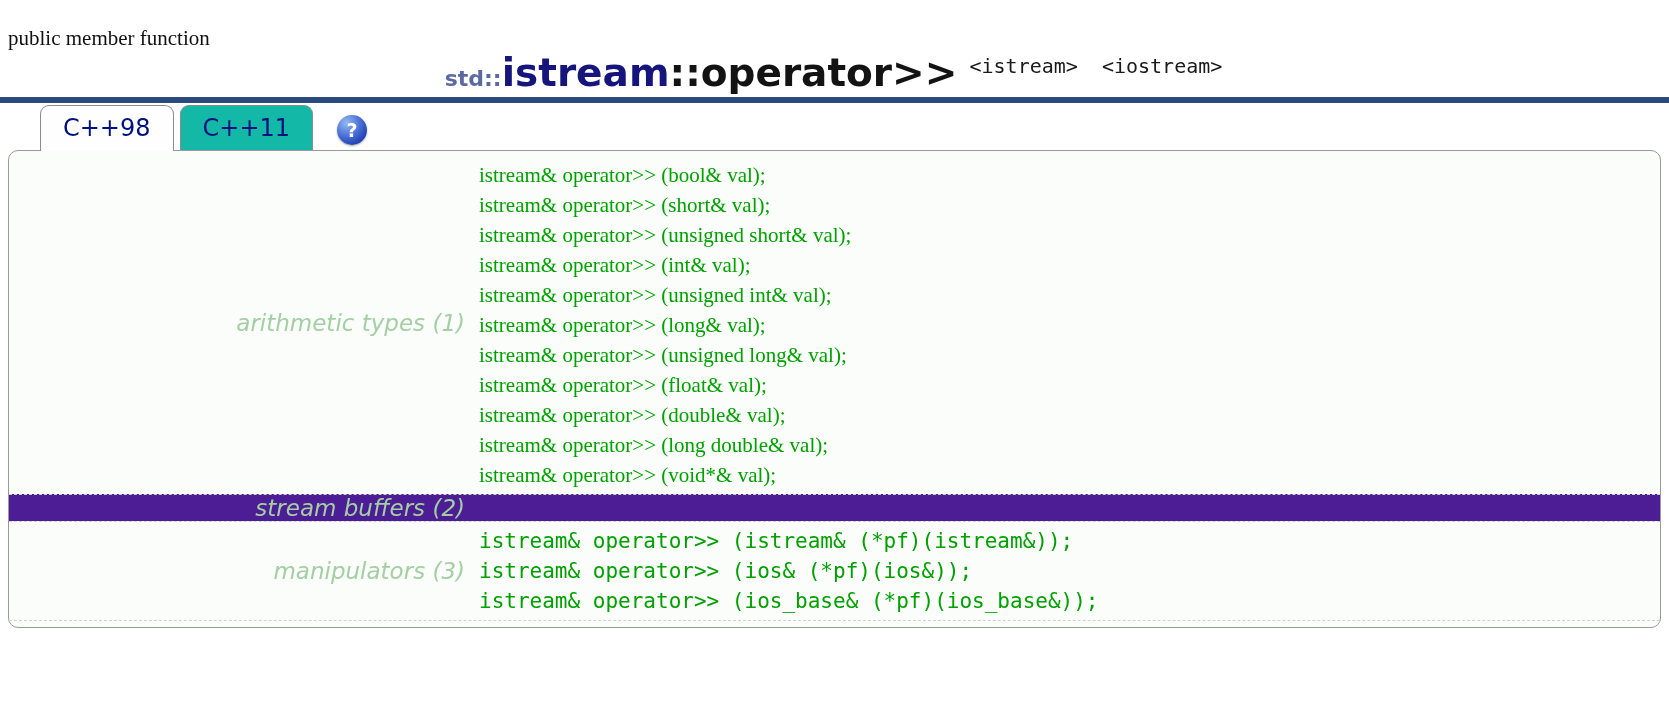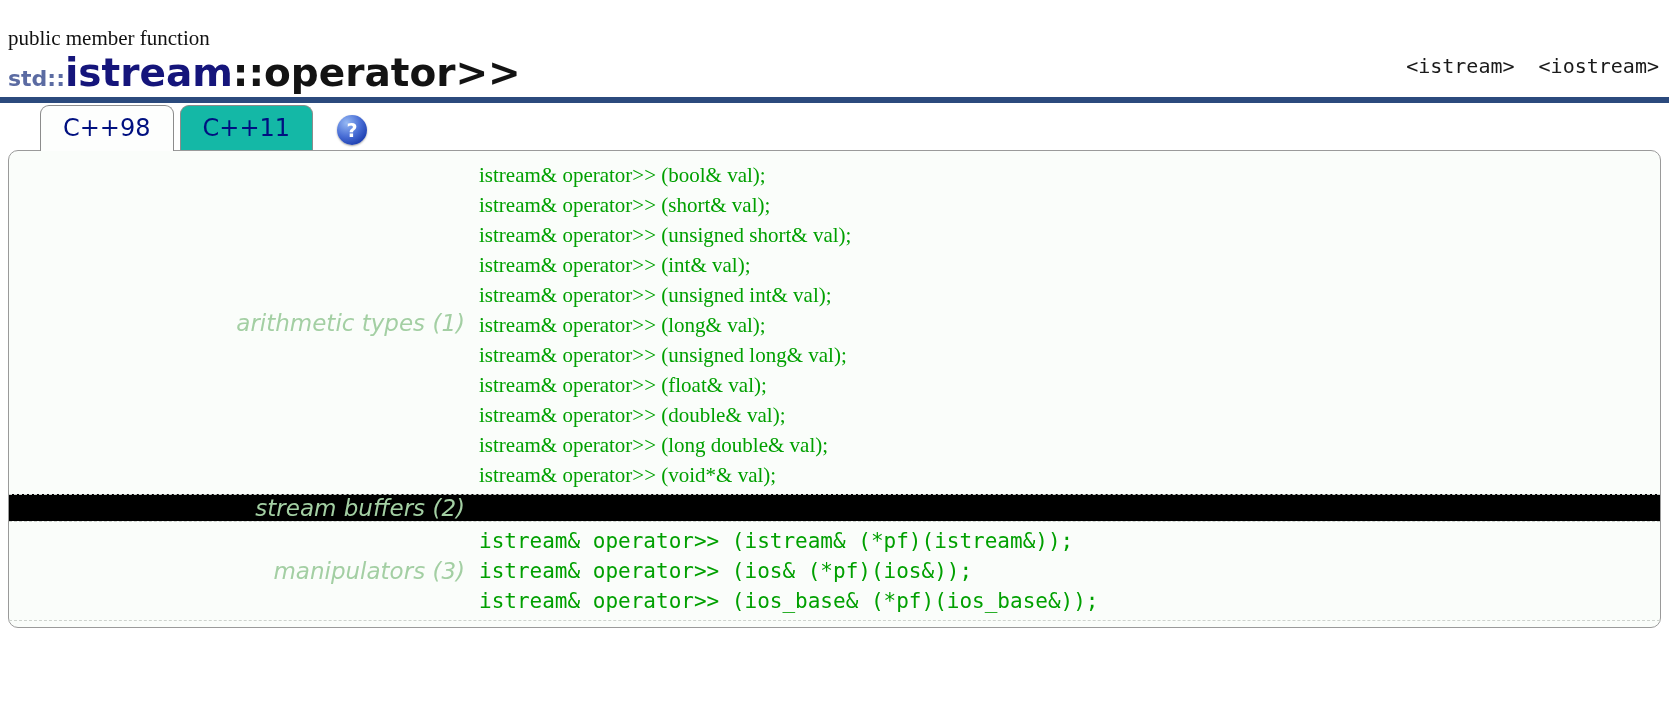--- a/index.html
+++ b/index.html
@@ -7,21 +7,21 @@
   body {
     width: 1669px; height: 711px;
     font-family: "DejaVu Sans", "Liberation Sans", sans-serif;
     color: #111;
     overflow: hidden;
   }
 
   
   .header { padding: 26px 10px 0 8px; }
   .kicker { font-size: 21px; color: #111; line-height: 1.2; font-family: Liberation Serif, serif; }
-  .title-row { display: flex; justify-content: space-between; align-items: flex-end; margin-top: 2px; }
+  .title-row { display: flex; justify-content: center; align-items: flex-end; margin-top: 2px; }
   .title { line-height: 1.05; white-space: nowrap; }
   .title .ns { font-size: 22px; font-weight: bold; color: #5b6ba2; }
   .title .cls { font-size: 39px; font-weight: bold; color: #15157b; }
   .title .member { font-size: 39px; font-weight: bold; color: #131313; }
   .header-links {
     font-family: "DejaVu Sans Mono", "Liberation Mono", monospace;
     font-size: 20px; color: #1a1a1a;
     padding-bottom: 16px; white-space: nowrap;
   }
   .header-links .hlink { margin-left: 12px; cursor: pointer; }
@@ -56,21 +56,21 @@
     margin: 0 8px; position: relative; z-index: 1;
     background: #fafdfa;
     border: 1px solid #9a9a9a;
     border-radius: 10px;
     overflow: hidden;
     padding-bottom: 6px;
   }
   .decl-row { display: flex; }
   .decl-row + .decl-row { border-top: 1px dashed #cdd2cd; }
   .decl-row:last-child { border-bottom: 1px dashed #cdd2cd; }
-  .decl-row.highlight { background: #000000; }
+  .decl-row.highlight { background: #4c1d95; }
   .decl-row:first-child .decl-code { padding-top: 9px; font-family: Liberation Serif, serif; }
   .decl-label {
     flex: 0 0 470px;
     display: flex; align-items: center; justify-content: flex-end;
     padding-right: 14px;
     font-size: 23px; font-style: italic; color: #a3cfa3;
     white-space: nowrap;
   }
   .decl-code {
     font-family: "DejaVu Sans Mono", "Liberation Mono", monospace;

